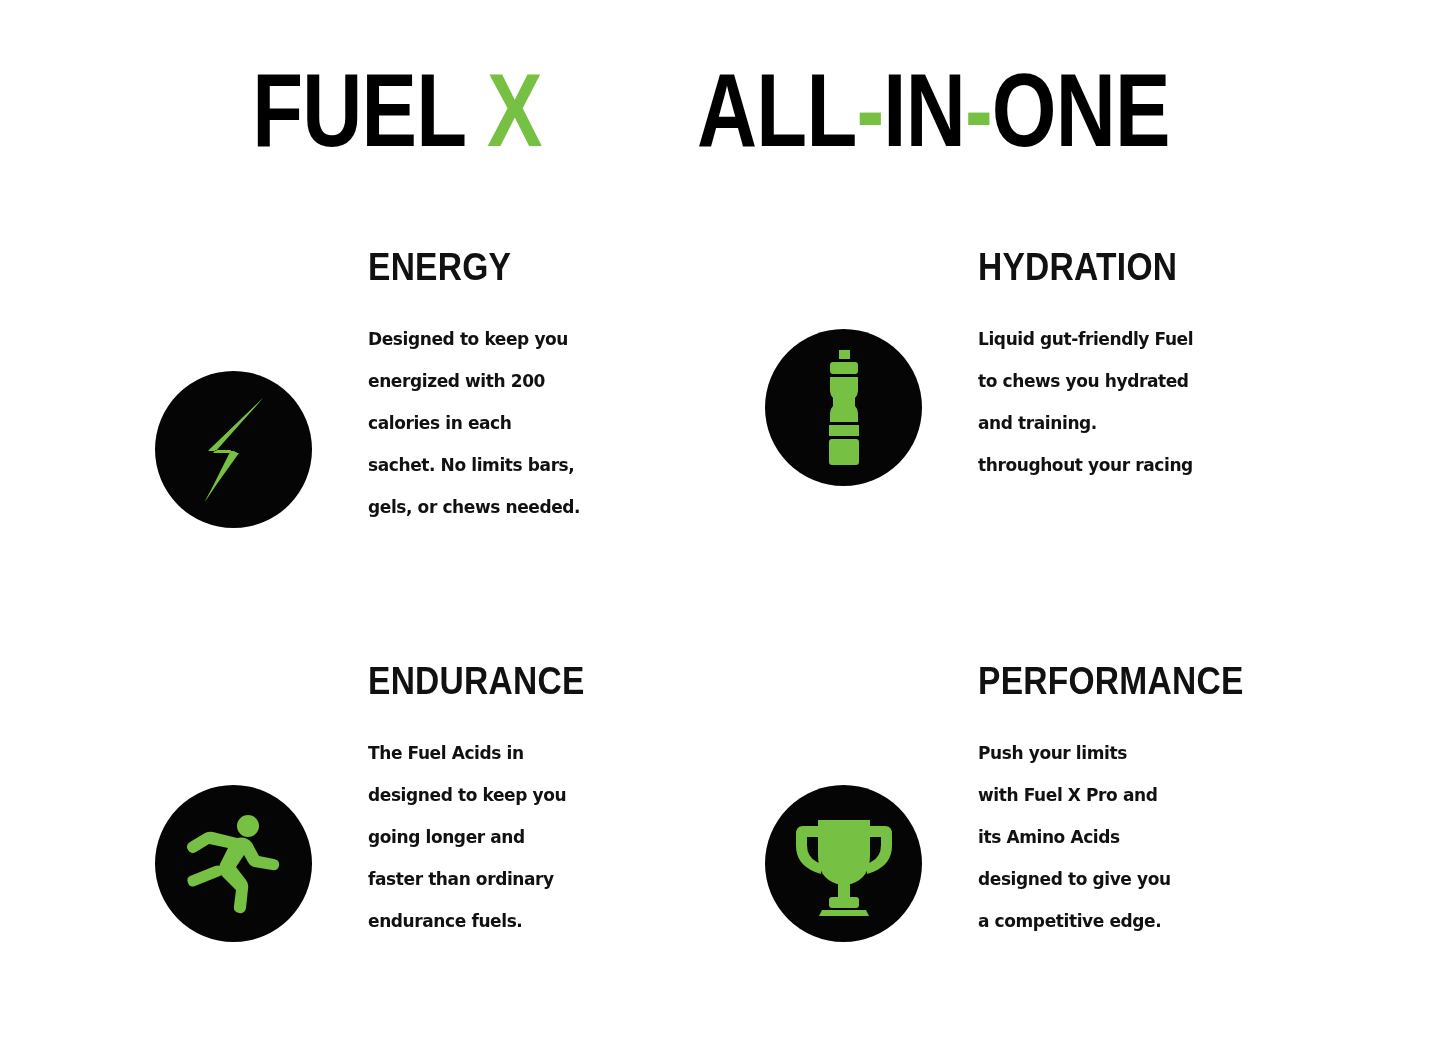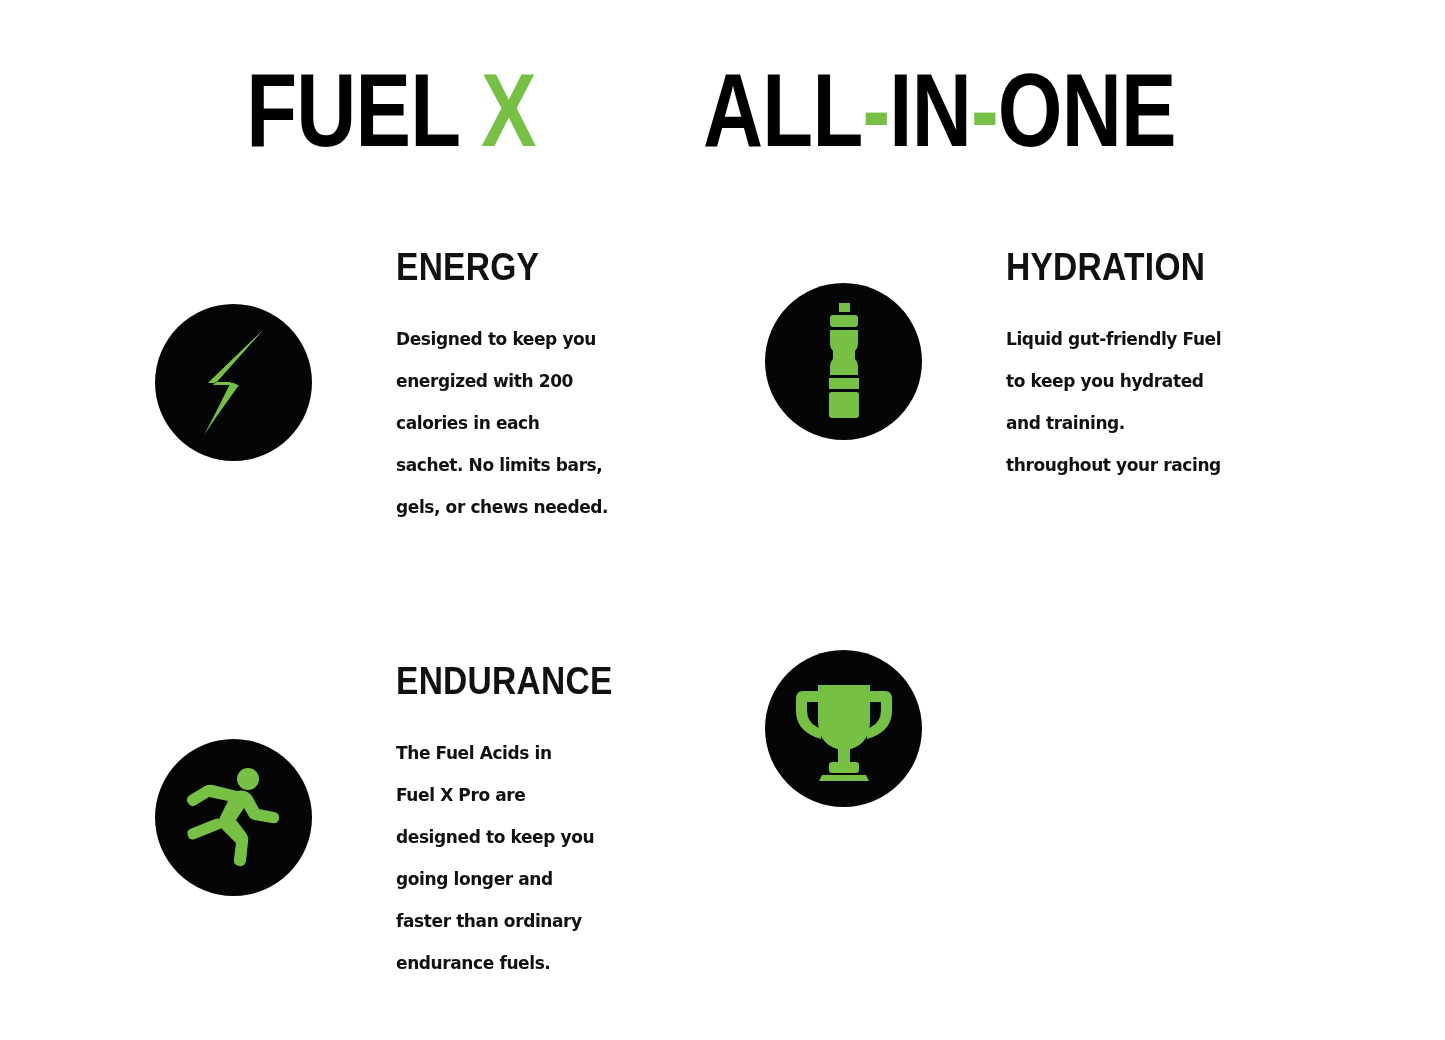--- a/index.html
+++ b/index.html
@@ -17,21 +17,21 @@
 
   
   .title-row {
     position: absolute;
     top: 58px;
     left: 0;
     width: 100%;
     display: flex;
     justify-content: center;
     align-items: baseline;
-    gap: 10px;
+    gap: 4px;
     text-align: center;
   }
   .title-block {
     font-family: "Liberation Sans Narrow", "Liberation Sans", sans-serif;
     font-weight: 700;
     font-size: 104px;
     line-height: 1;
     letter-spacing: -1px;
     color: #000000;
     white-space: nowrap;
@@ -47,22 +47,21 @@
   
   .grid {
     position: absolute;
     top: 236px;
     left: 0;
     width: 1445px;
   }
   .feature {
     position: absolute;
     display: flex;
-    align-items: center;
-    gap: 28px;
+    align-items: flex-end;
   }
   .feature.c0 { left: 155px; }
   .feature.c1 { left: 765px; }
   .feature.r0 { top: 0px; }
   .feature.r1 { top: 414px; }
 
   .icon-badge {
     flex: 0 0 auto;
     width: 157px;
     height: 157px;
@@ -149,21 +148,21 @@
             <rect x="11" y="75" width="30" height="11"></rect>
             <rect x="11" y="89" width="30" height="26" rx="3"></rect>
           </g>
         </svg>
       </span>
     </div>
     <div class="feature-text">
       <h2 class="feature-title">HYDRATION</h2>
       <p class="feature-body">
         <span class="ln">Liquid gut-friendly Fuel</span>
-        <span class="ln">to keep you hydrated</span>
+        <span class="ln">to chews you hydrated</span>
         <span class="ln">and training.</span>
         <span class="ln">throughout your racing</span>
       </p>
     </div>
   </div>
 
   <div class="feature c0 r1">
     <div class="icon-badge">
       <span>
         <svg width="100" height="100" viewBox="0 0 100 100">
@@ -172,21 +171,20 @@
             <path d="M53,24 Q62,22 68,29 L75,42 L90,45 Q96,46 95,52 Q94,57 88,56 L70,53 Q66,52 64,48 L60,41 L52,53 L62,66 Q65,70 64,75 L62,94 Q61,100 55,99 Q49,98 50,92 L52,76 L38,62 Q33,57 36,50 L44,34 L25,30 L12,38 Q7,41 4,36 Q1,31 6,28 L21,19 Q25,17 29,18 Z"></path>
             <path d="M6,62 Q2,64 4,69 Q6,74 11,72 L36,62 Q40,60 38,55 Q36,50 31,52 Z"></path>
           </g>
         </svg>
       </span>
     </div>
     <div class="feature-text">
       <h2 class="feature-title">ENDURANCE</h2>
       <p class="feature-body">
         <span class="ln">The Fuel Acids in</span>
-        <span class="ln">Fuel X Pro are</span>
         <span class="ln">designed to keep you</span>
         <span class="ln">going longer and</span>
         <span class="ln">faster than ordinary</span>
         <span class="ln">endurance fuels.</span>
       </p>
     </div>
   </div>
 
   <div class="feature c1 r1">
     <div class="icon-badge">
@@ -196,15 +194,25 @@
             <path d="M27,8 L79,8 L79,44 Q79,66 60,72 L46,72 Q27,66 27,44 Z"></path>
             <path d="M27,14 L12,14 Q5,14 5,22 L5,34 Q5,52 24,60 L30,62 L30,52 L26,50 Q16,45 16,33 L16,25 L27,25 Z"></path>
             <path d="M79,14 L94,14 Q101,14 101,22 L101,34 Q101,52 82,60 L76,62 L76,52 L80,50 Q90,45 90,33 L90,25 L79,25 Z"></path>
             <rect x="47" y="70" width="12" height="16"></rect>
             <rect x="38" y="85" width="30" height="11" rx="3"></rect>
             <path d="M31,98 L75,98 L78,104 L28,104 Z"></path>
           </g>
         </svg>
       </span>
     </div>
+    <div class="feature-text">
+      <h2 class="feature-title">PERFORMANCE</h2>
+      <p class="feature-body">
+        <span class="ln">Push your limits</span>
+        <span class="ln">with Fuel X Pro and</span>
+        <span class="ln">its Amino Acids</span>
+        <span class="ln">designed to give you</span>
+        <span class="ln">a competitive edge.</span>
+      </p>
+    </div>
   </div>
 
 </div>
 
 </body></html>

